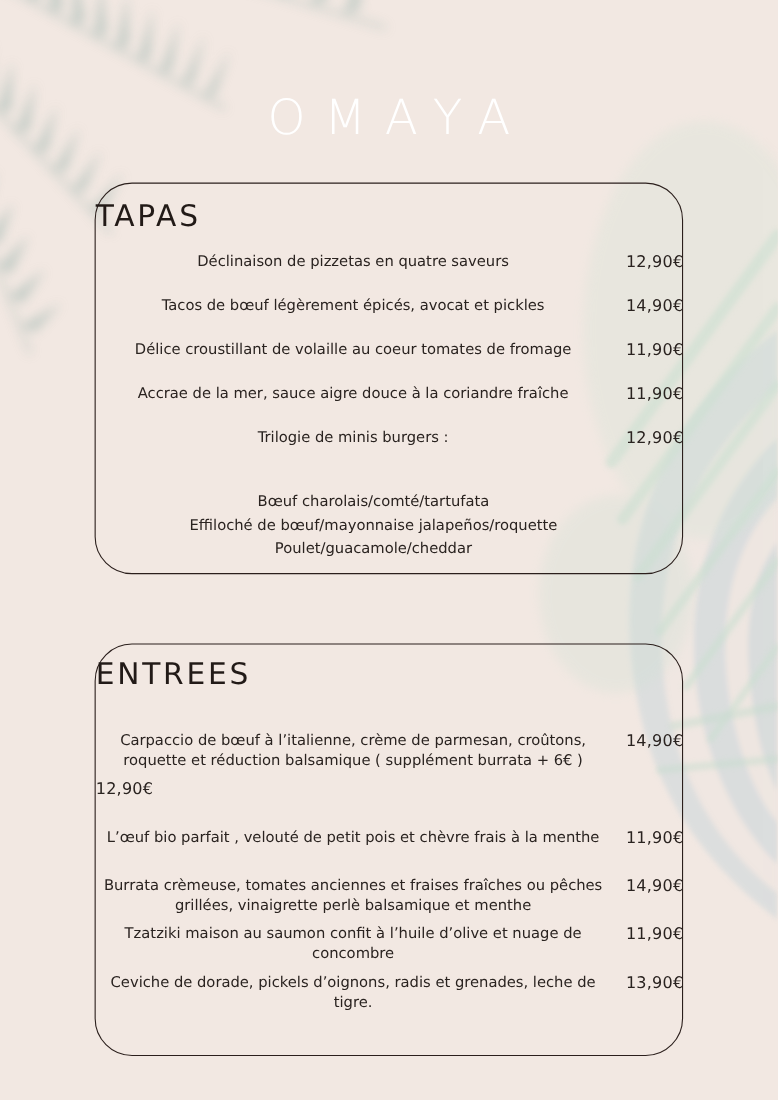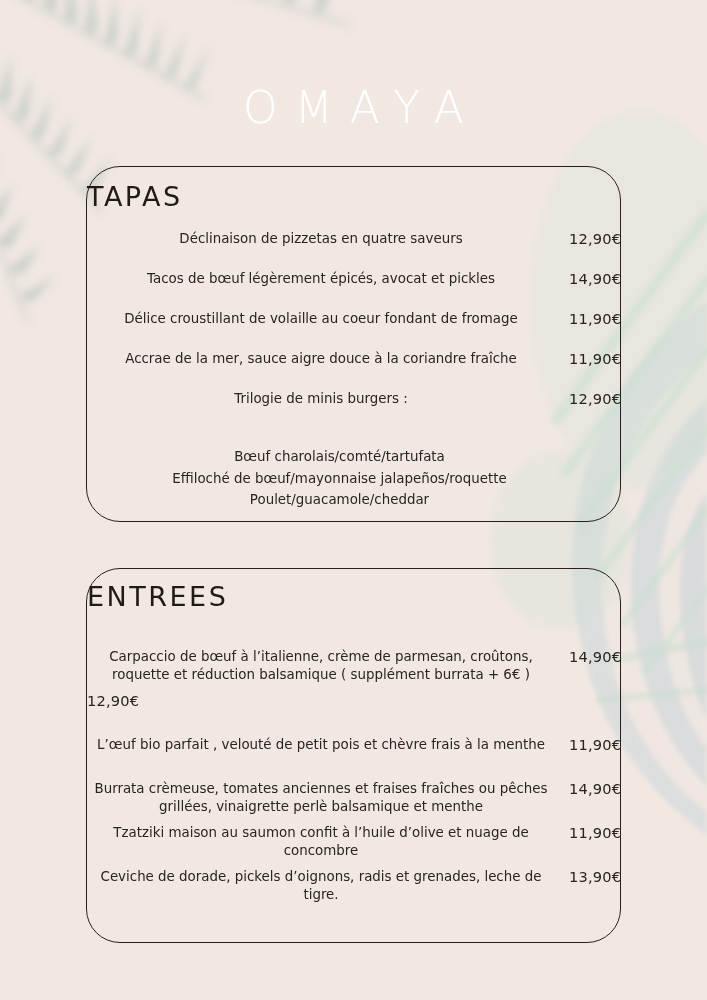--- a/index.html
+++ b/index.html
@@ -53,21 +53,21 @@
   .card {
     position: absolute;
     left: 86px;
     width: 535px;
     box-sizing: border-box;
     border: 1.3px solid #2b1f1c;
     border-radius: 34px;
     background: transparent;
   }
   #card-tapas { top: 166px; height: 356px; }
-  #card-entrees { top: 568px; height: 375px; }
+  #card-entrees { top: 585px; height: 375px; }
 
   .section-title {
     font-size: 27px;
     letter-spacing: 2.5px;
     color: #221a17;
     font-family: "DejaVu Sans", sans-serif;
     font-weight: 400;
     margin: 0;
     user-select: none;
   }
@@ -248,21 +248,21 @@
     <ul class="items" id="tapas-items">
       <li class="item">
         <span class="item-name">Déclinaison de pizzetas en quatre saveurs</span>
         <span class="item-price">12,90€</span>
       </li>
       <li class="item">
         <span class="item-name">Tacos de bœuf légèrement épicés, avocat et pickles</span>
         <span class="item-price">14,90€</span>
       </li>
       <li class="item">
-        <span class="item-name">Délice croustillant de volaille au coeur fondant de fromage</span>
+        <span class="item-name">Délice croustillant de volaille au coeur tomates de fromage</span>
         <span class="item-price">11,90€</span>
       </li>
       <li class="item">
         <span class="item-name">Accrae de la mer, sauce aigre douce à la coriandre fraîche</span>
         <span class="item-price">11,90€</span>
       </li>
       <li class="item">
         <span class="item-name">Trilogie de minis burgers :</span>
         <span class="item-price">12,90€</span>
       </li>

